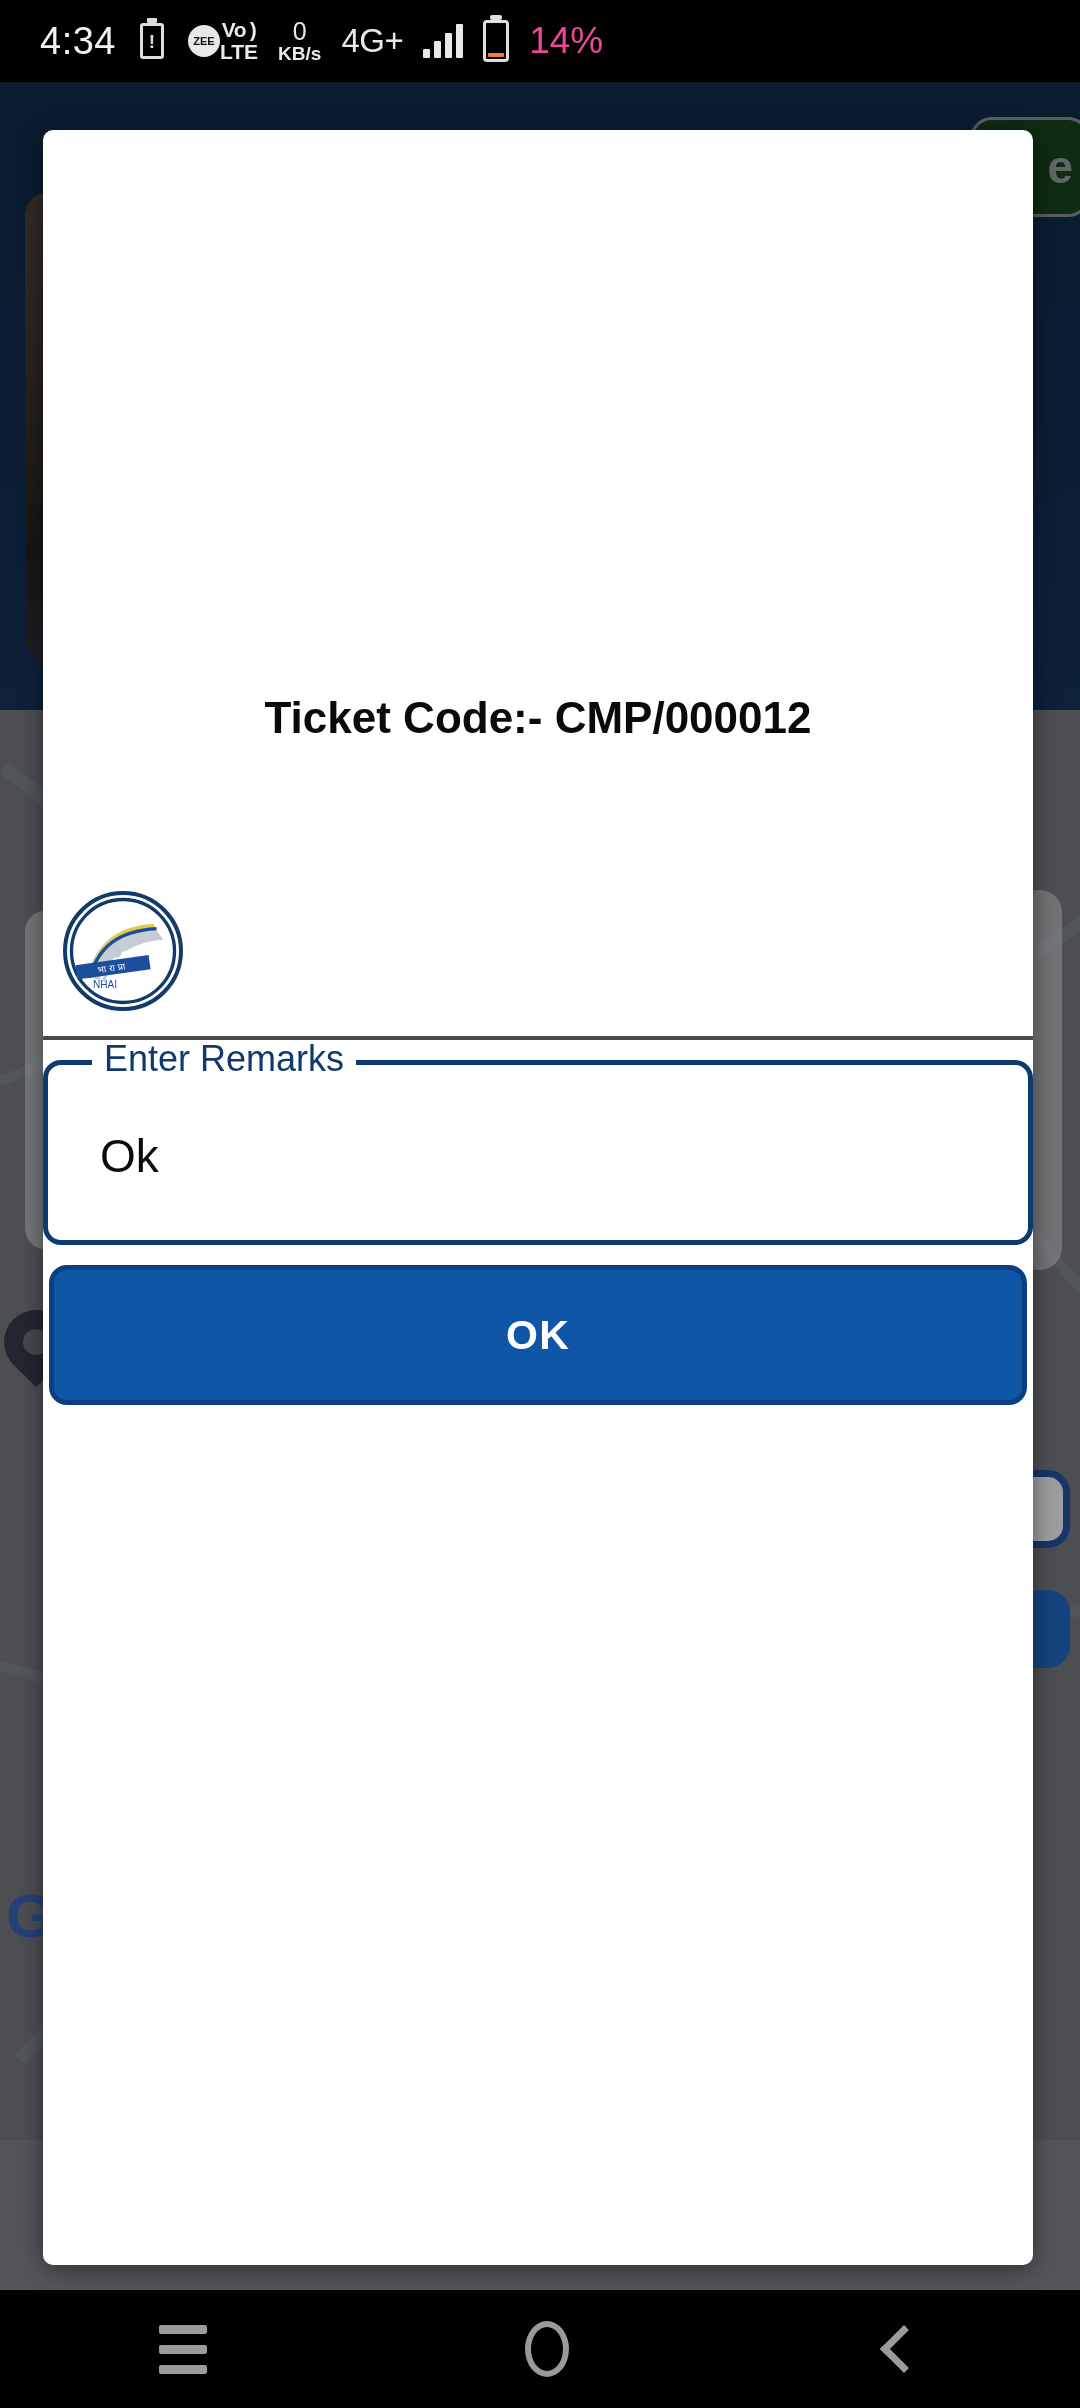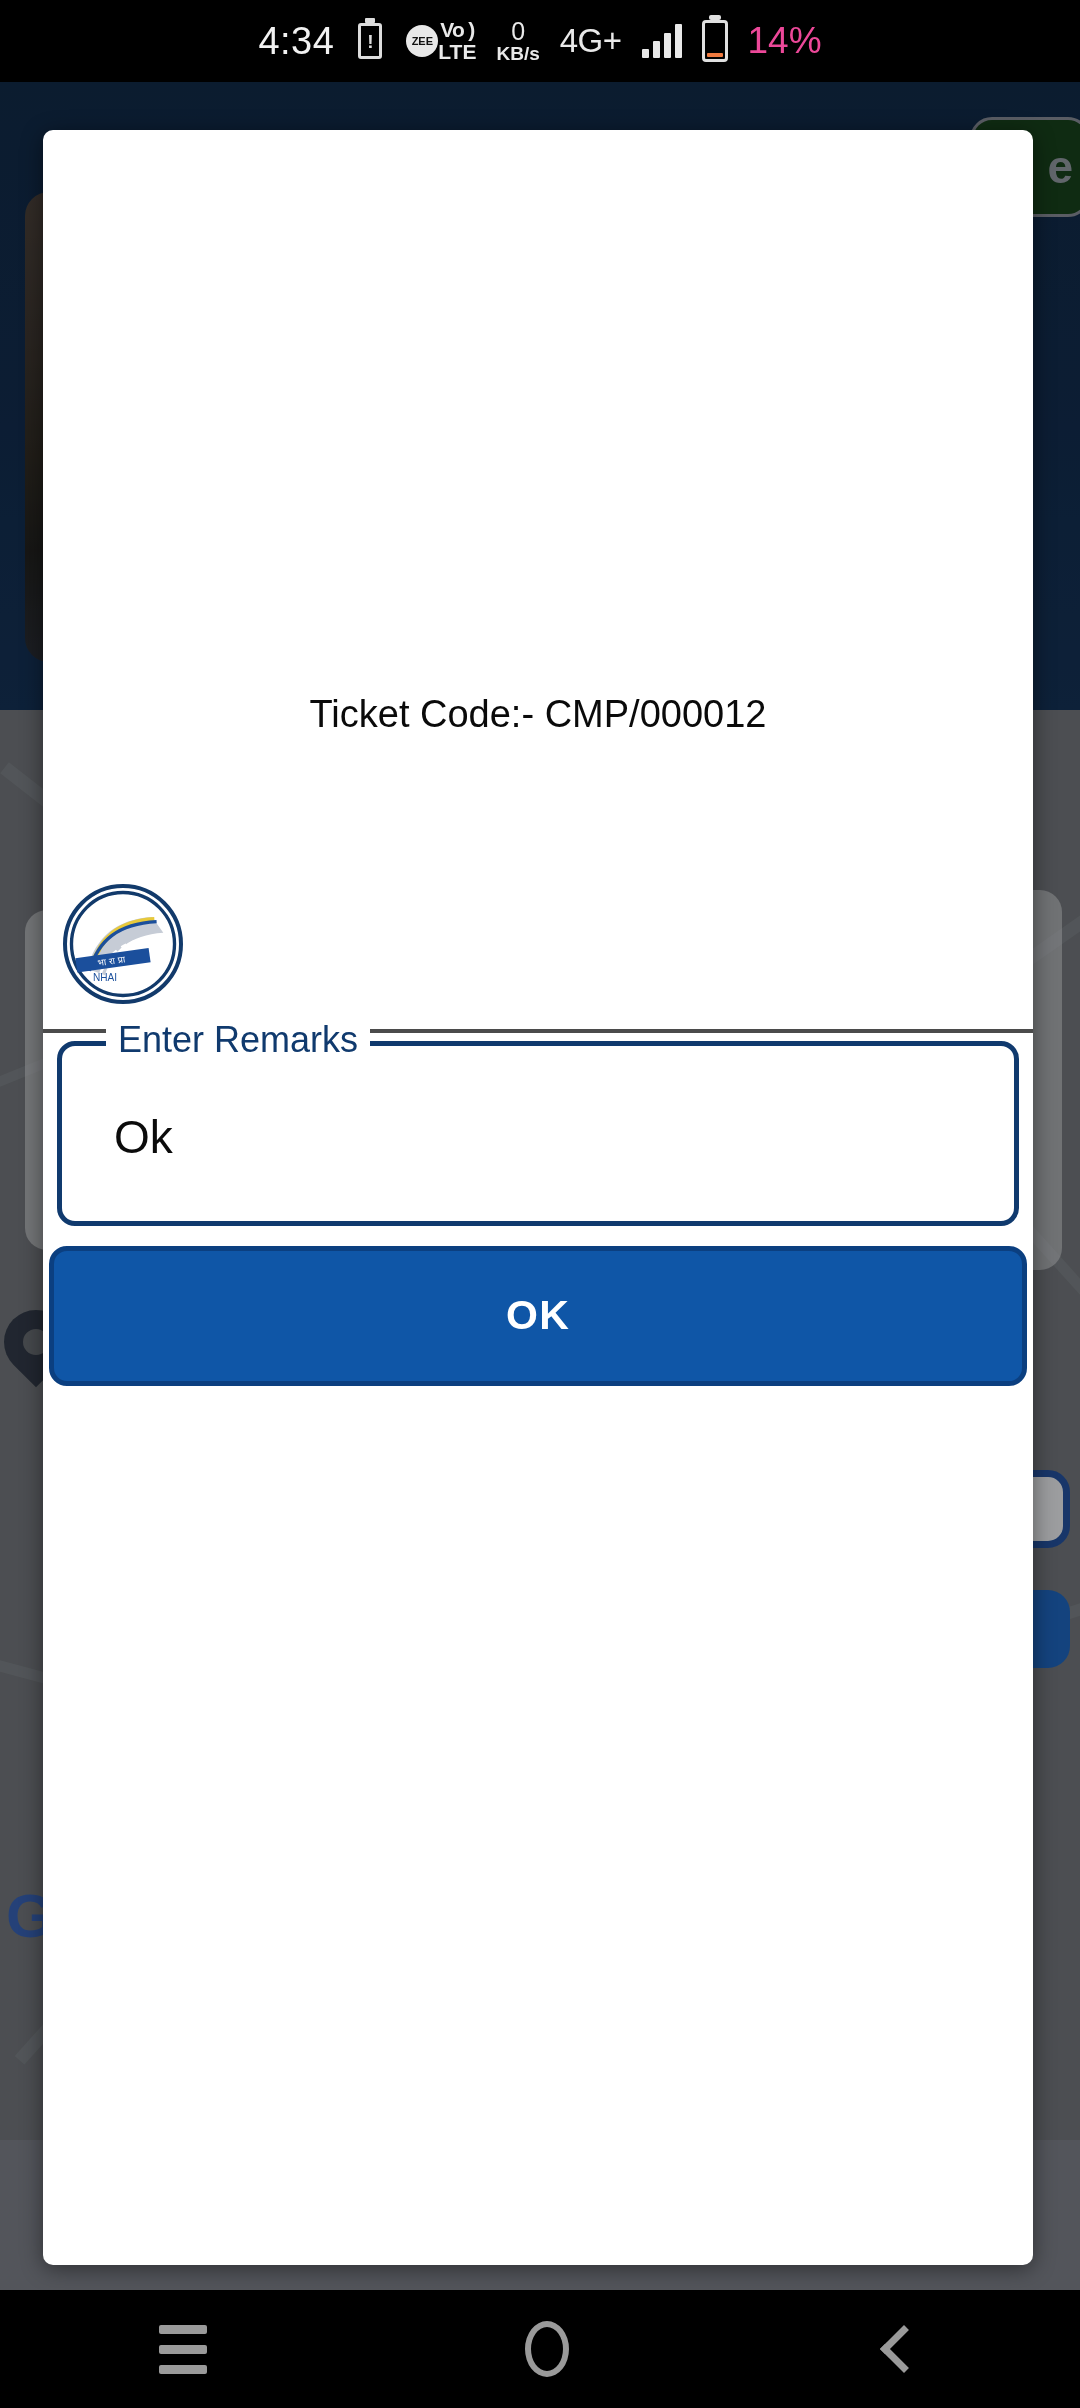--- a/index.html
+++ b/index.html
@@ -7,21 +7,21 @@
     width:1080px; height:2408px; overflow:hidden;
     background:#000;
     font-family:"Liberation Sans", sans-serif;
   }
   #screen{ position:relative; width:1080px; height:2408px; background:#000; }
 
   
   .statusbar{
     position:absolute; left:0; top:0; width:1080px; height:82px;
     background:#000; color:#e9e9e9;
-    display:flex; align-items:center; justify-content:center;
+    display:flex; align-items:center; justify-content:flex-start;
     padding:0 40px;
   }
   .sb-left{ display:flex; align-items:center; gap:24px; }
   .sb-time{ font-size:38px; letter-spacing:0.5px; color:#f2f2f2; }
   .batt-alert{
     width:24px; height:36px; border:3px solid #ddd; border-radius:3px;
     position:relative; display:flex; align-items:center; justify-content:center;
     font-size:19px; font-weight:bold; color:#ddd; line-height:1;
   }
   .batt-alert::before{
@@ -137,38 +137,38 @@
 
   
   .dialog{
     position:absolute; left:43px; top:130px; width:990px; height:2135px;
     background:#fff; border-radius:10px;
     box-shadow:0 4px 22px rgba(0,0,0,.45);
     overflow:hidden;
   }
   .dlg-spacer{ height:560px; }
   .ticket-lines{ text-align:center; color:#0a0a0a; }
-  .ticket-lines div{ font-size:38px; font-weight:normal; line-height:1.28; }
+  .ticket-lines div{ font-size:44px; font-weight:bold; line-height:1.28; }
   .title-row{
     display:flex; align-items:center; height:170px; margin-top:120px; padding:0 20px;
   }
   .logo{
     width:120px; height:120px; flex:0 0 120px; position:relative;
     border:4px solid #123a6b; border-radius:50%; background:#fff; overflow:hidden;
   }
   .accept-title{
     flex:1; text-align:center; color:#0c5c12; font-size:54px; font-weight:bold;
     letter-spacing:1.5px; padding-right:40px;
   }
   .divider{ height:4px; background:#4b4b4b; margin:0; }
   .hint{
     font-size:40px; color:#0e0e0e; text-align:center; padding:22px 14px 14px;
     line-height:1.2; white-space:nowrap;
   }
-  .field-wrap{ padding:0 14px; margin-top:8px; }
+  .field-wrap{ padding:0 0; margin-top:20px; }
   .field{
     position:relative; border:5px solid #103a6e; border-radius:18px;
     height:185px; background:#fff;
   }
   .field-label{
     position:absolute; left:44px; top:-24px; background:#fff; padding:0 12px;
     font-size:36px; color:#103a6e; line-height:1;
   }
   .field-value{
     position:absolute; left:52px; top:64px; font-size:46px; color:#0b0b0b;

